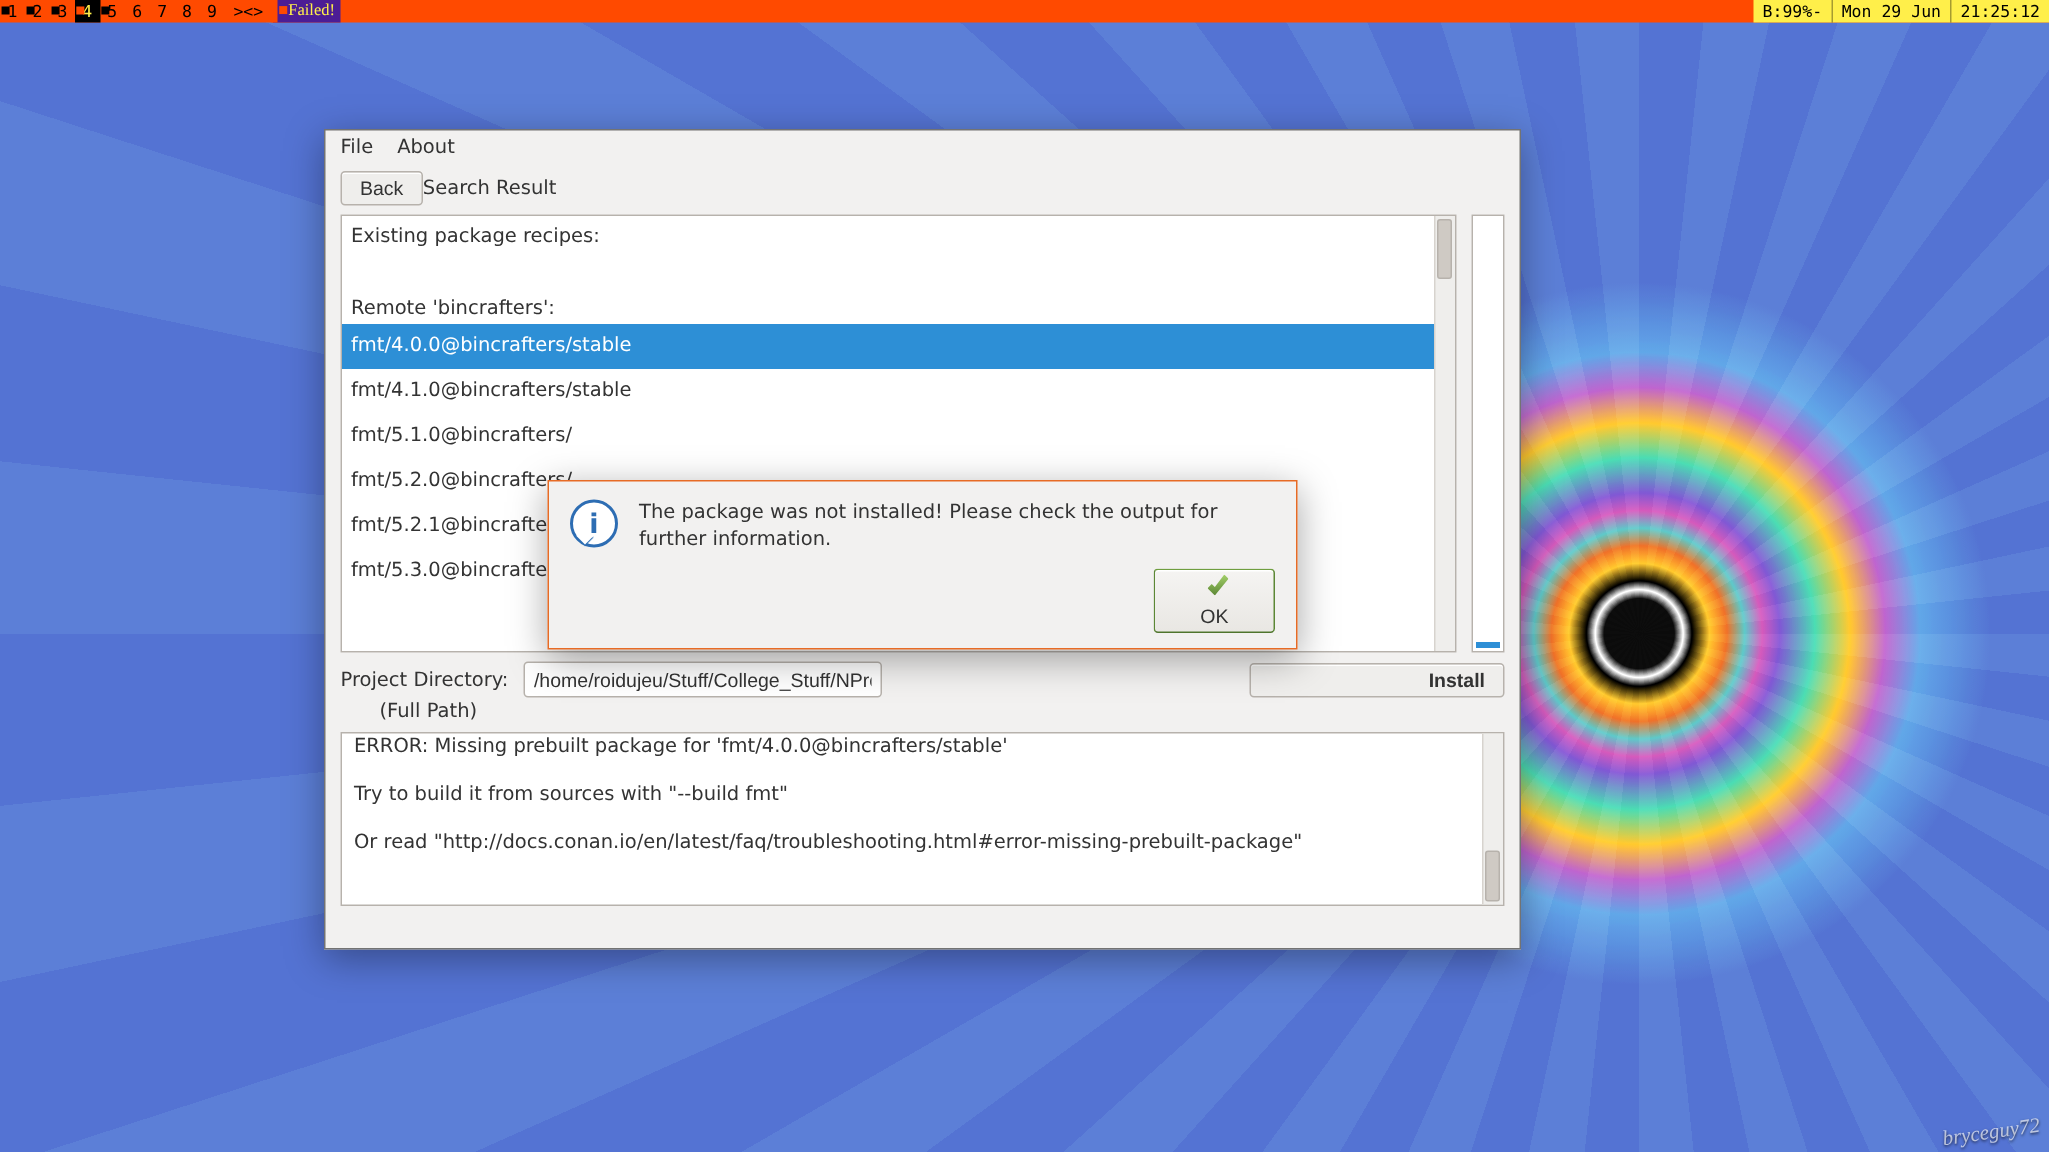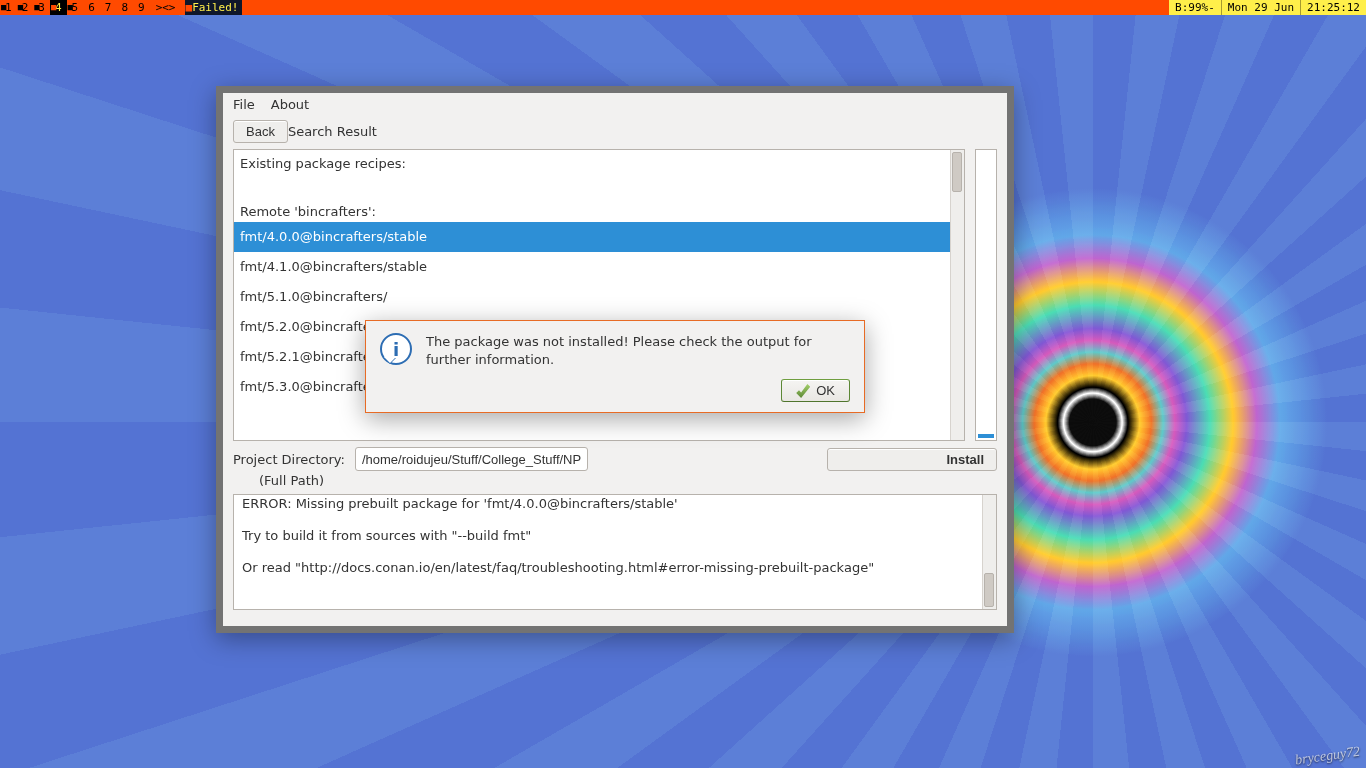--- a/index.html
+++ b/index.html
@@ -51,33 +51,33 @@
   font-size: 11px;
   line-height: 15px;
   display: flex;
   align-items: center;
 }
 .ws-group { display:flex; height:100%; }
 .ws { padding: 0 5px; position:relative; }
 .ws .mk { position:absolute; left:1px; top:0; font-size:9px; }
 .ws.active { background:#000; color:#ffef4a; }
 .symseg { padding:0 6px; }
-.failseg { background:#0f172a; color:#ffef4a; padding:0 4px; margin-left:0; position:relative; }
+.failseg { background:#4c1d95; color:#ffef4a; padding:0 4px; margin-left:0; position:relative;font-family:Liberation Serif, serif; }
 .failseg::before{ content:""; position:absolute; left:-1px; top:0; width:4px; height:100%; background:#ff4a00;}
 .bar-right { margin-left:auto; background:#ffef4a; color:#000; display:flex; height:100%; }
 .bar-right span { padding:0 6px; }
 .bar-sep { border-left:1px solid rgba(0,0,0,.35);text-align:center; }
 
 
 .app {
   position:absolute;
   left:216px; top:86px;
   width:798px; height:547px;
   background:#f2f1f0;
-  border:7px solid #737373;
+  border:1px solid #737373;
   box-shadow: 0 6px 24px rgba(0,0,0,.35);
   display:flex; flex-direction:column;
 }
 .menubar { display:flex; gap:16px; padding:4px 10px; color:#333; }
 .menubar span { cursor:default; }
 .winbody { padding:4px 10px 10px; display:flex; flex-direction:column; gap:6px; flex:1; }
 
 .row-top { display:flex; align-items:center; }
 .btn {
   background:#efeeec;
@@ -151,21 +151,21 @@
   position:relative;
 }
 .info-icon::after{
   content:""; position:absolute; left:2px; bottom:-6px;
   width:0;height:0;
   border:6px solid transparent; border-top-color:#fff;
   filter: drop-shadow(0 1px 0 #2d6db3);
 }
 .dialog-msg{ color:#333; line-height:18px; }
 .dialog-actions{ display:flex; justify-content:flex-end; margin-top:10px; }
-.btn.ok{ display:flex; align-items:flex-end; gap:6px; padding:3px 14px; border-color:#6f9e3f #5c8735 #4f752d; background:linear-gradient(#f5f4f2,#e9e7e3); }
+.btn.ok{ display:flex; align-items:flex-end; gap:6px; padding:3px 30px; border-color:#6f9e3f #5c8735 #4f752d; background:linear-gradient(#f5f4f2,#e9e7e3);flex-direction:column; }
 .ok-ico{
   width:14px;height:14px; display:inline-block;
   background: linear-gradient(#a4d06a,#5c8735);
   clip-path: polygon(20% 45%, 0 65%, 35% 100%, 100% 20%, 80% 0, 35% 60%);
 }
 </style>
 </head>
 <body>
 
 <div class="wallpaper"></div>

